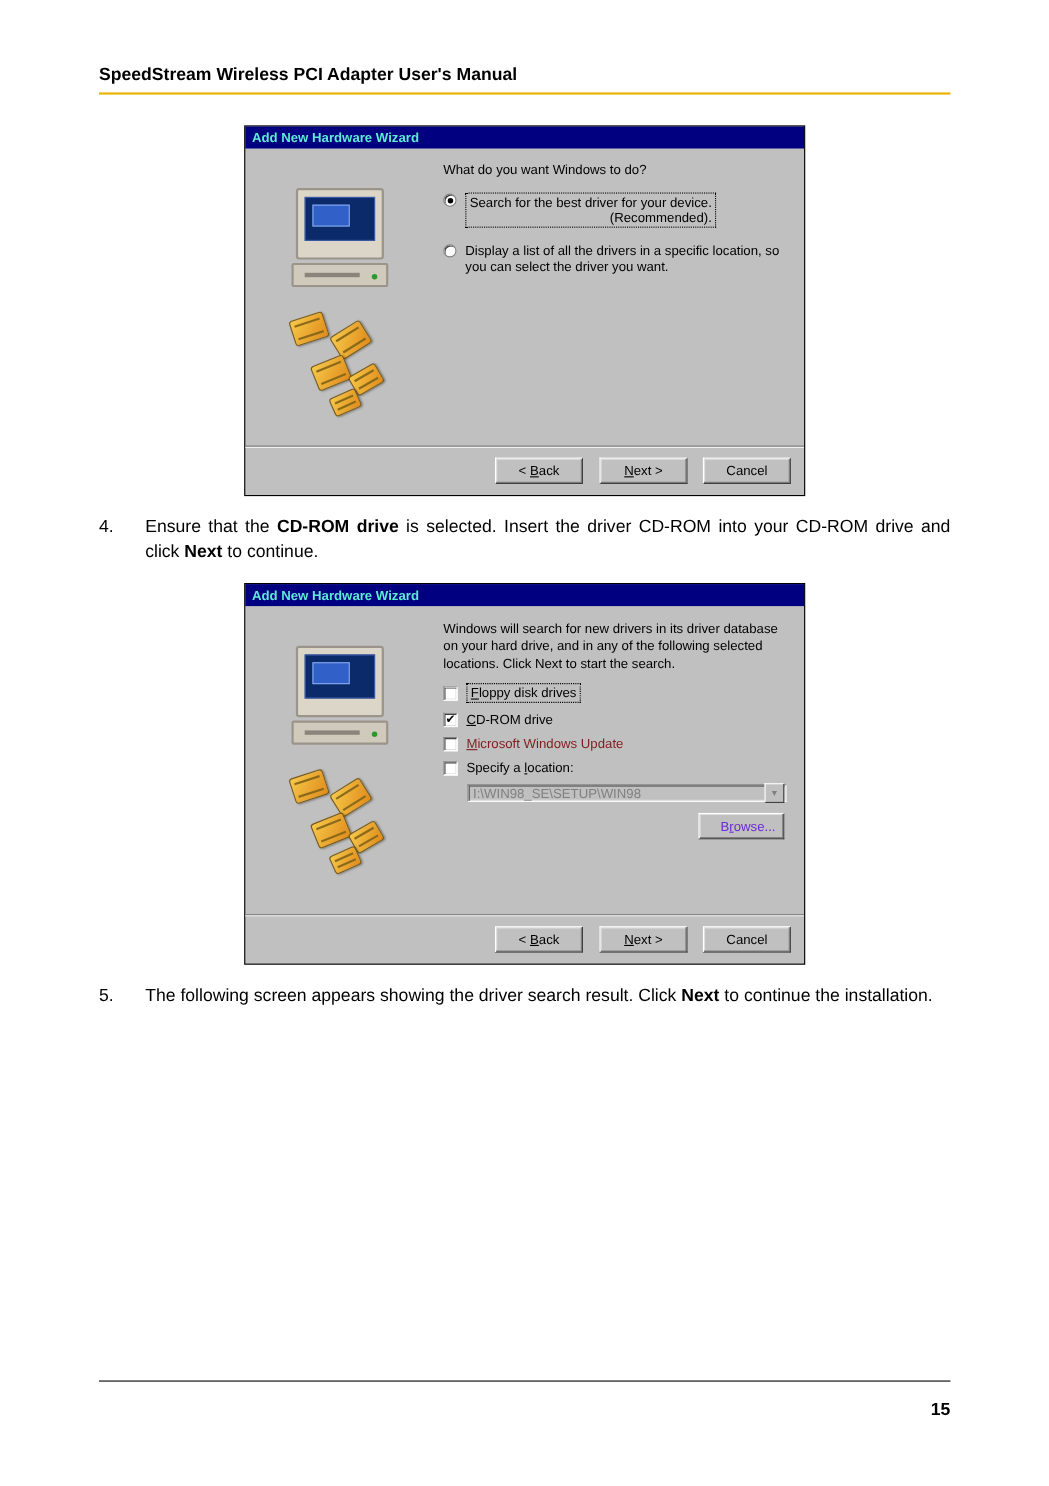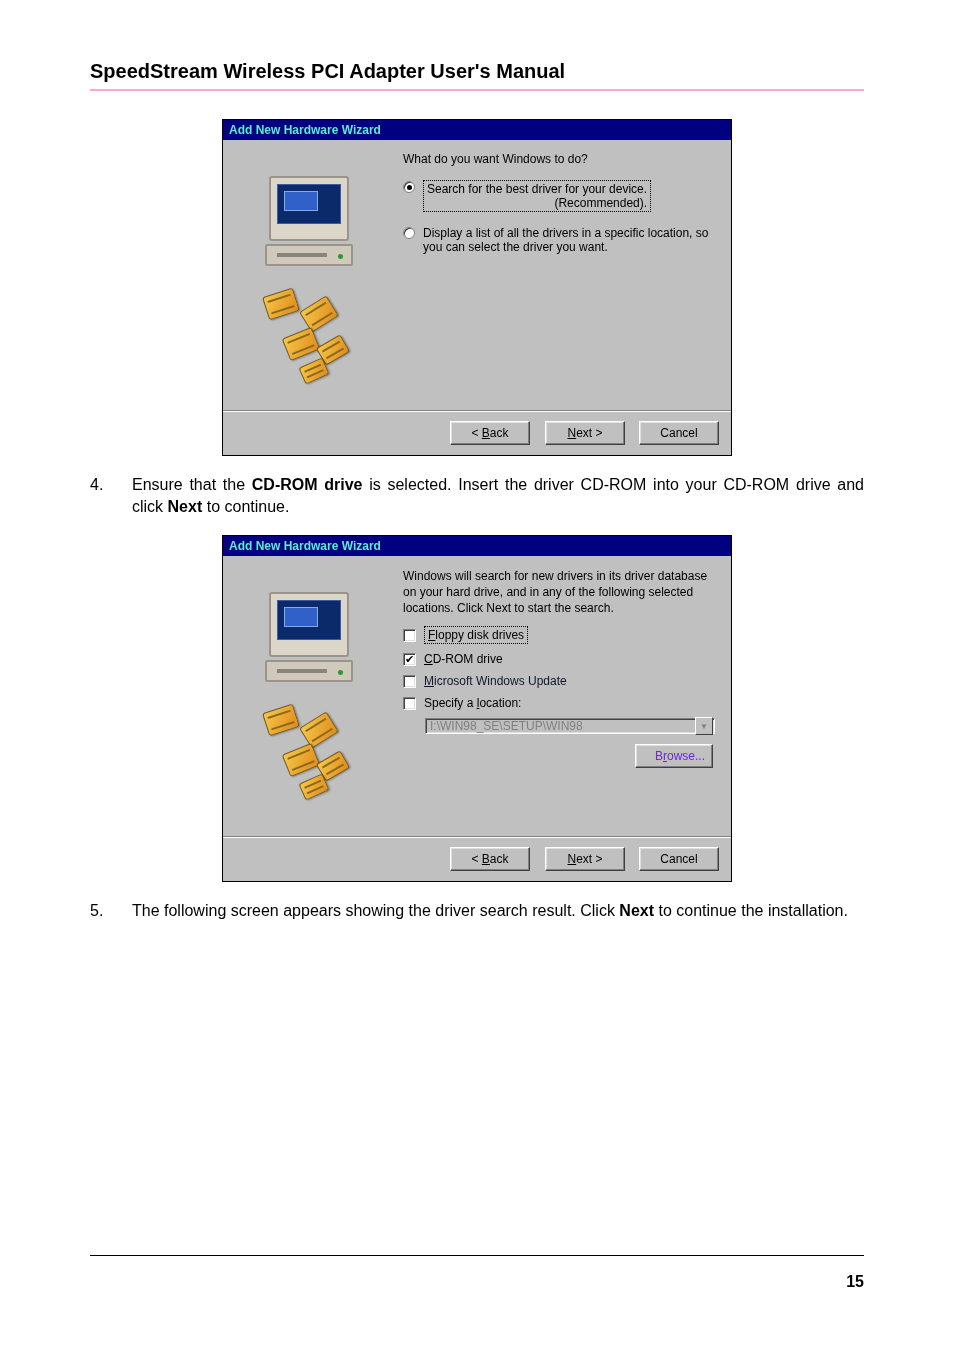--- a/index.html
+++ b/index.html
@@ -7,23 +7,23 @@
   body {
     width: 954px;
     height: 1351px;
     font-family: Arial, Helvetica, sans-serif;
     color: #000;
     position: relative;
     padding: 60px 90px 0 90px;
   }
   .doc-header {
     font-weight: bold;
-    font-size: 20px;
+    font-size: 16px;
     padding-bottom: 6px;
-    border-bottom: 2px solid #f9a8d4;
+    border-bottom: 2px solid #eab308;
     margin-bottom: 28px;
   }
   .page-number {
     position: absolute;
     bottom: 60px;
     right: 90px;
     font-weight: bold;
     font-size: 16px;
   }
   .page-footer-line {
@@ -124,21 +124,21 @@
   .chk-row { display:flex; align-items:center; gap:8px; margin: 8px 0; }
   .chk {
     width:13px;height:13px;background:#fff;
     border-top:1px solid #808080;border-left:1px solid #808080;
     border-right:1px solid #fff;border-bottom:1px solid #fff;
     box-shadow: inset 1px 1px 0 #404040, inset -1px -1px 0 #dfdfdf;
     flex:0 0 13px; display:flex;align-items:center;justify-content:center;
     font-size:11px; line-height:1;
   }
   .chk-label { }
-  .chk-disabled { color:#0f172a; }
+  .chk-disabled { color:#7f1d1d; }
   .intro-text { margin-bottom: 10px; line-height:1.35; }
 
   .loc-row { margin-left: 22px; margin-top:4px; display:flex; gap:4px; }
   .combo {
     flex:1; height:16px; display:flex; align-items:center;
     background:#c0c0c0;
     border-top:1px solid #808080;border-left:1px solid #808080;
     border-right:1px solid #fff;border-bottom:1px solid #fff;
     box-shadow: inset 1px 1px 0 #404040, inset -1px -1px 0 #dfdfdf;
     color:#808080; font-size:12px; padding-left:4px;

